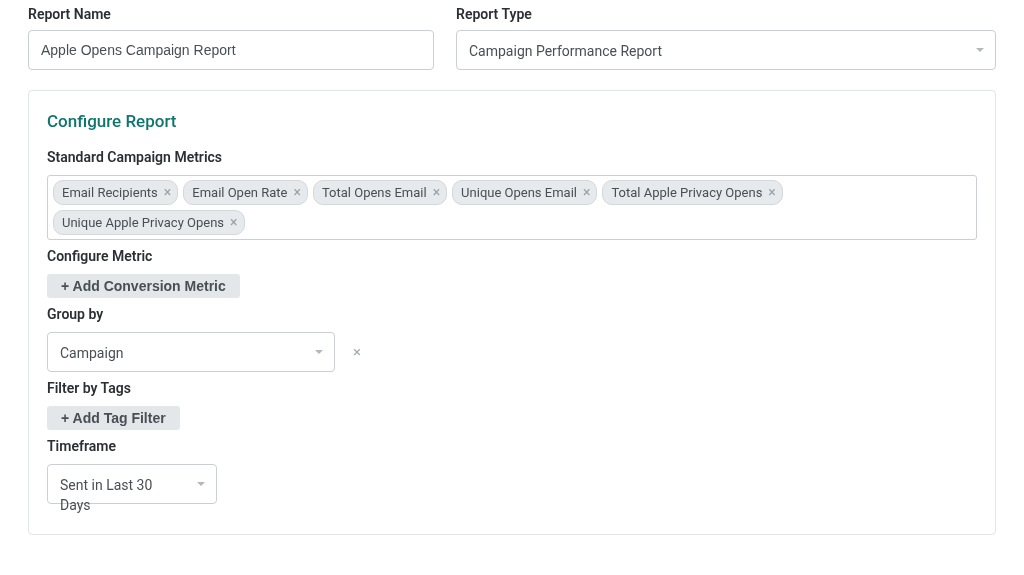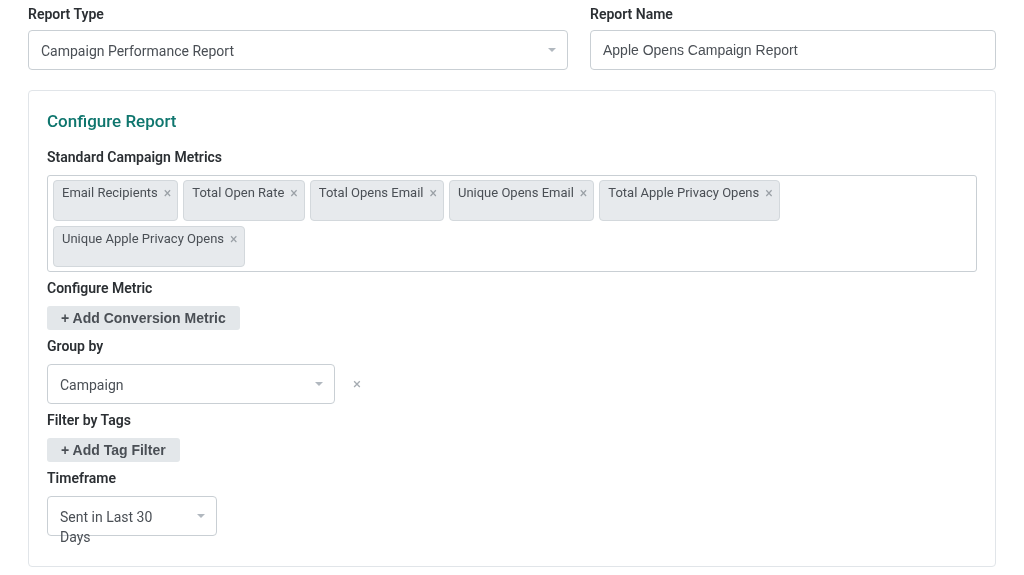--- a/index.html
+++ b/index.html
@@ -83,25 +83,24 @@
       border-radius: 3px;
       padding: 4px 5px;
       display: flex;
       flex-wrap: wrap;
       gap: 5px;
       min-height: 38px;
       align-items: center;
     }
     .tag {
       display: inline-flex;
-      align-items: center;
       background: #e7eaed;
       border: 1px solid #d3d8dc;
-      border-radius: 4px;
-      padding: 4px 6px 20px 8px;
+      border-radius: 10px;
+      padding: 4px 6px 4px 8px;
       font-size: 13px;
       color: #4a4f55;
       gap: 6px;
     }
     .tag-remove {
       color: #9aa0a6;
       font-size: 14px;
       line-height: 1;
       cursor: pointer;
     }
@@ -130,45 +129,45 @@
       line-height: 1;
     }
     .timeframe-select {
       width: 170px;
     }
   </style>
 </head>
 <body>
 
 <div class="top-row">
+  <div class="field-group name">
+    <label class="field-label">Report Name</label>
+    <input type="text" class="text-input" value="Apple Opens Campaign Report" style="">
+  </div>
   <div class="field-group type">
     <label class="field-label">Report Type</label>
     <div class="select-wrap">
       <div class="select">Campaign Performance Report</div>
       <span class="select-caret"></span>
     </div>
   </div>
-  <div class="field-group name">
-    <label class="field-label">Report Name</label>
-    <input type="text" class="text-input" value="Apple Opens Campaign Report" style="">
-  </div>
 </div>
 
 <div class="panel">
   <div class="panel-title">Configure Report</div>
 
   <div class="section">
     <div class="section-label">Standard Campaign Metrics</div>
     <div class="tag-container">
       <span class="tag">
         <span>Email Recipients</span>
         <span class="tag-remove">×</span>
       </span>
       <span class="tag">
-        <span>Total Open Rate</span>
+        <span>Email Open Rate</span>
         <span class="tag-remove">×</span>
       </span>
       <span class="tag">
         <span>Total Opens Email</span>
         <span class="tag-remove">×</span>
       </span>
       <span class="tag">
         <span>Unique Opens Email</span>
         <span class="tag-remove">×</span>
       </span>

